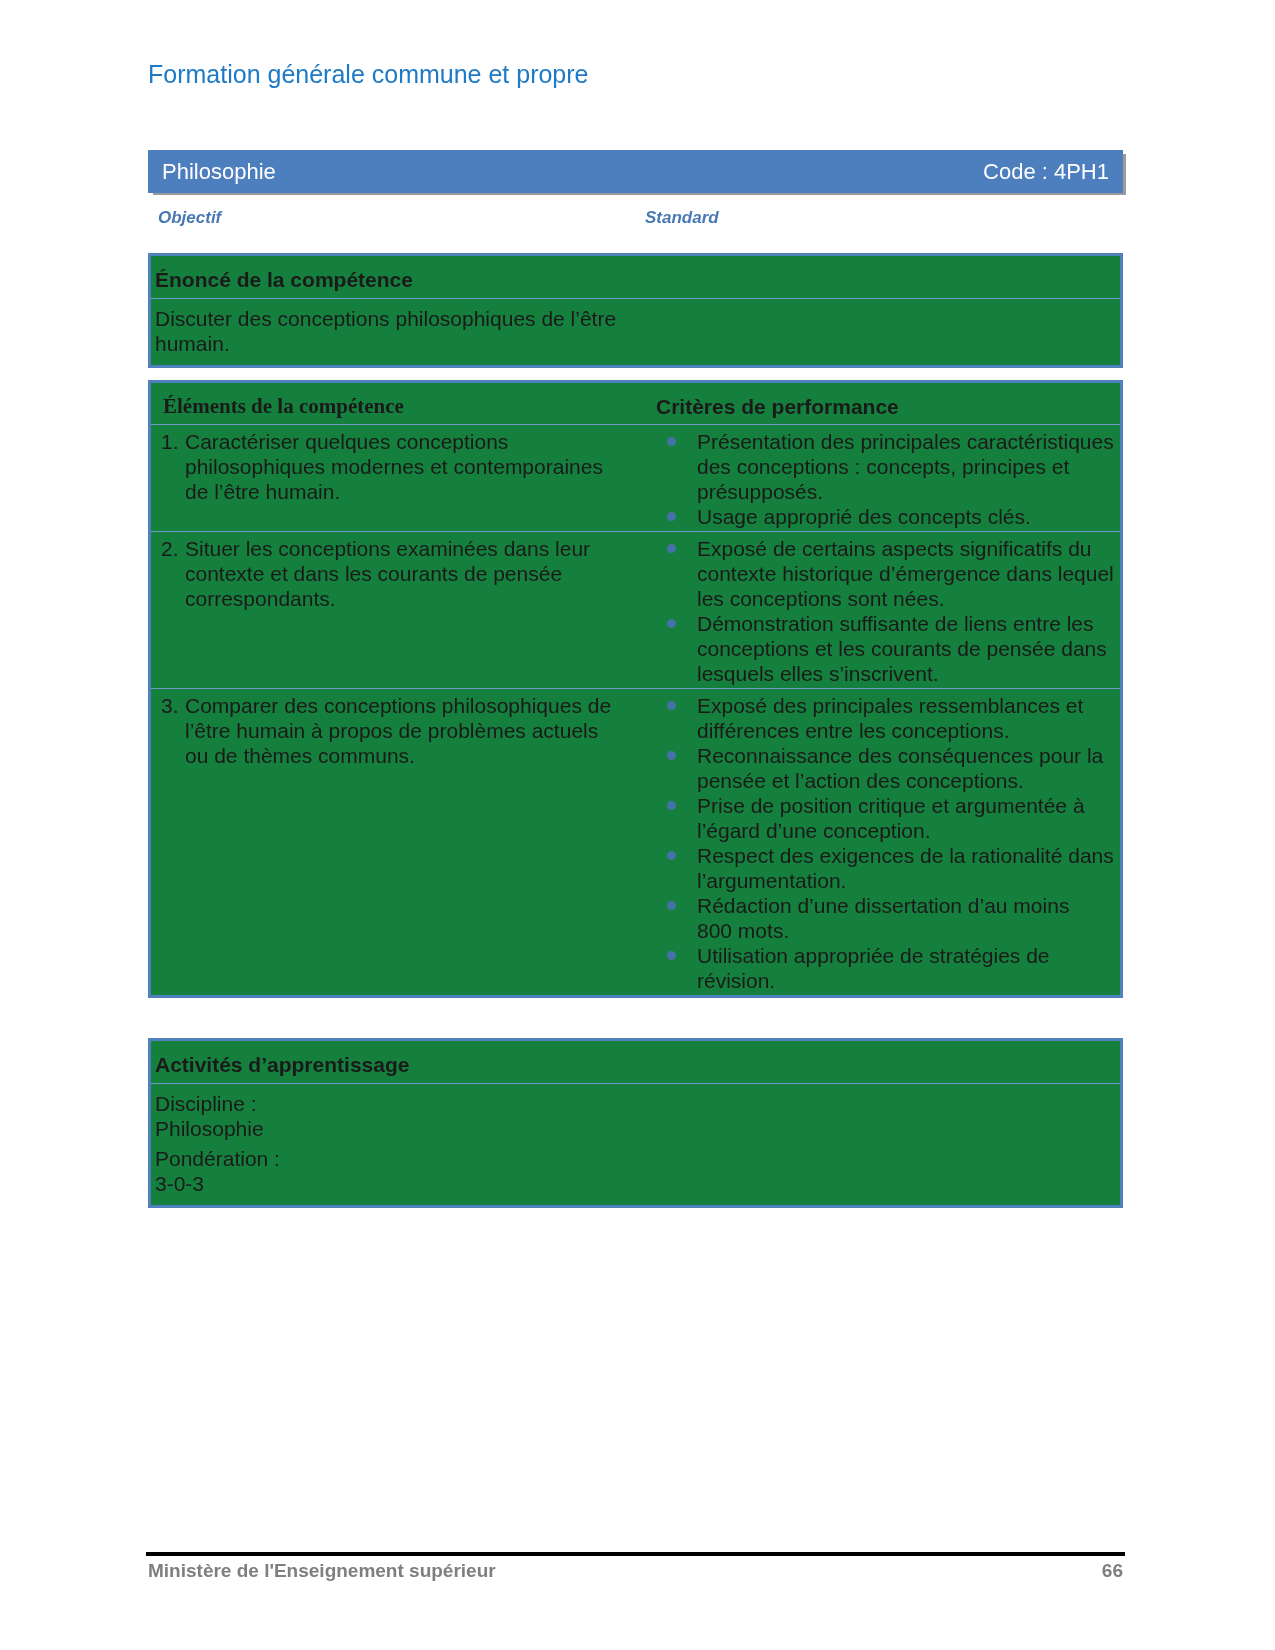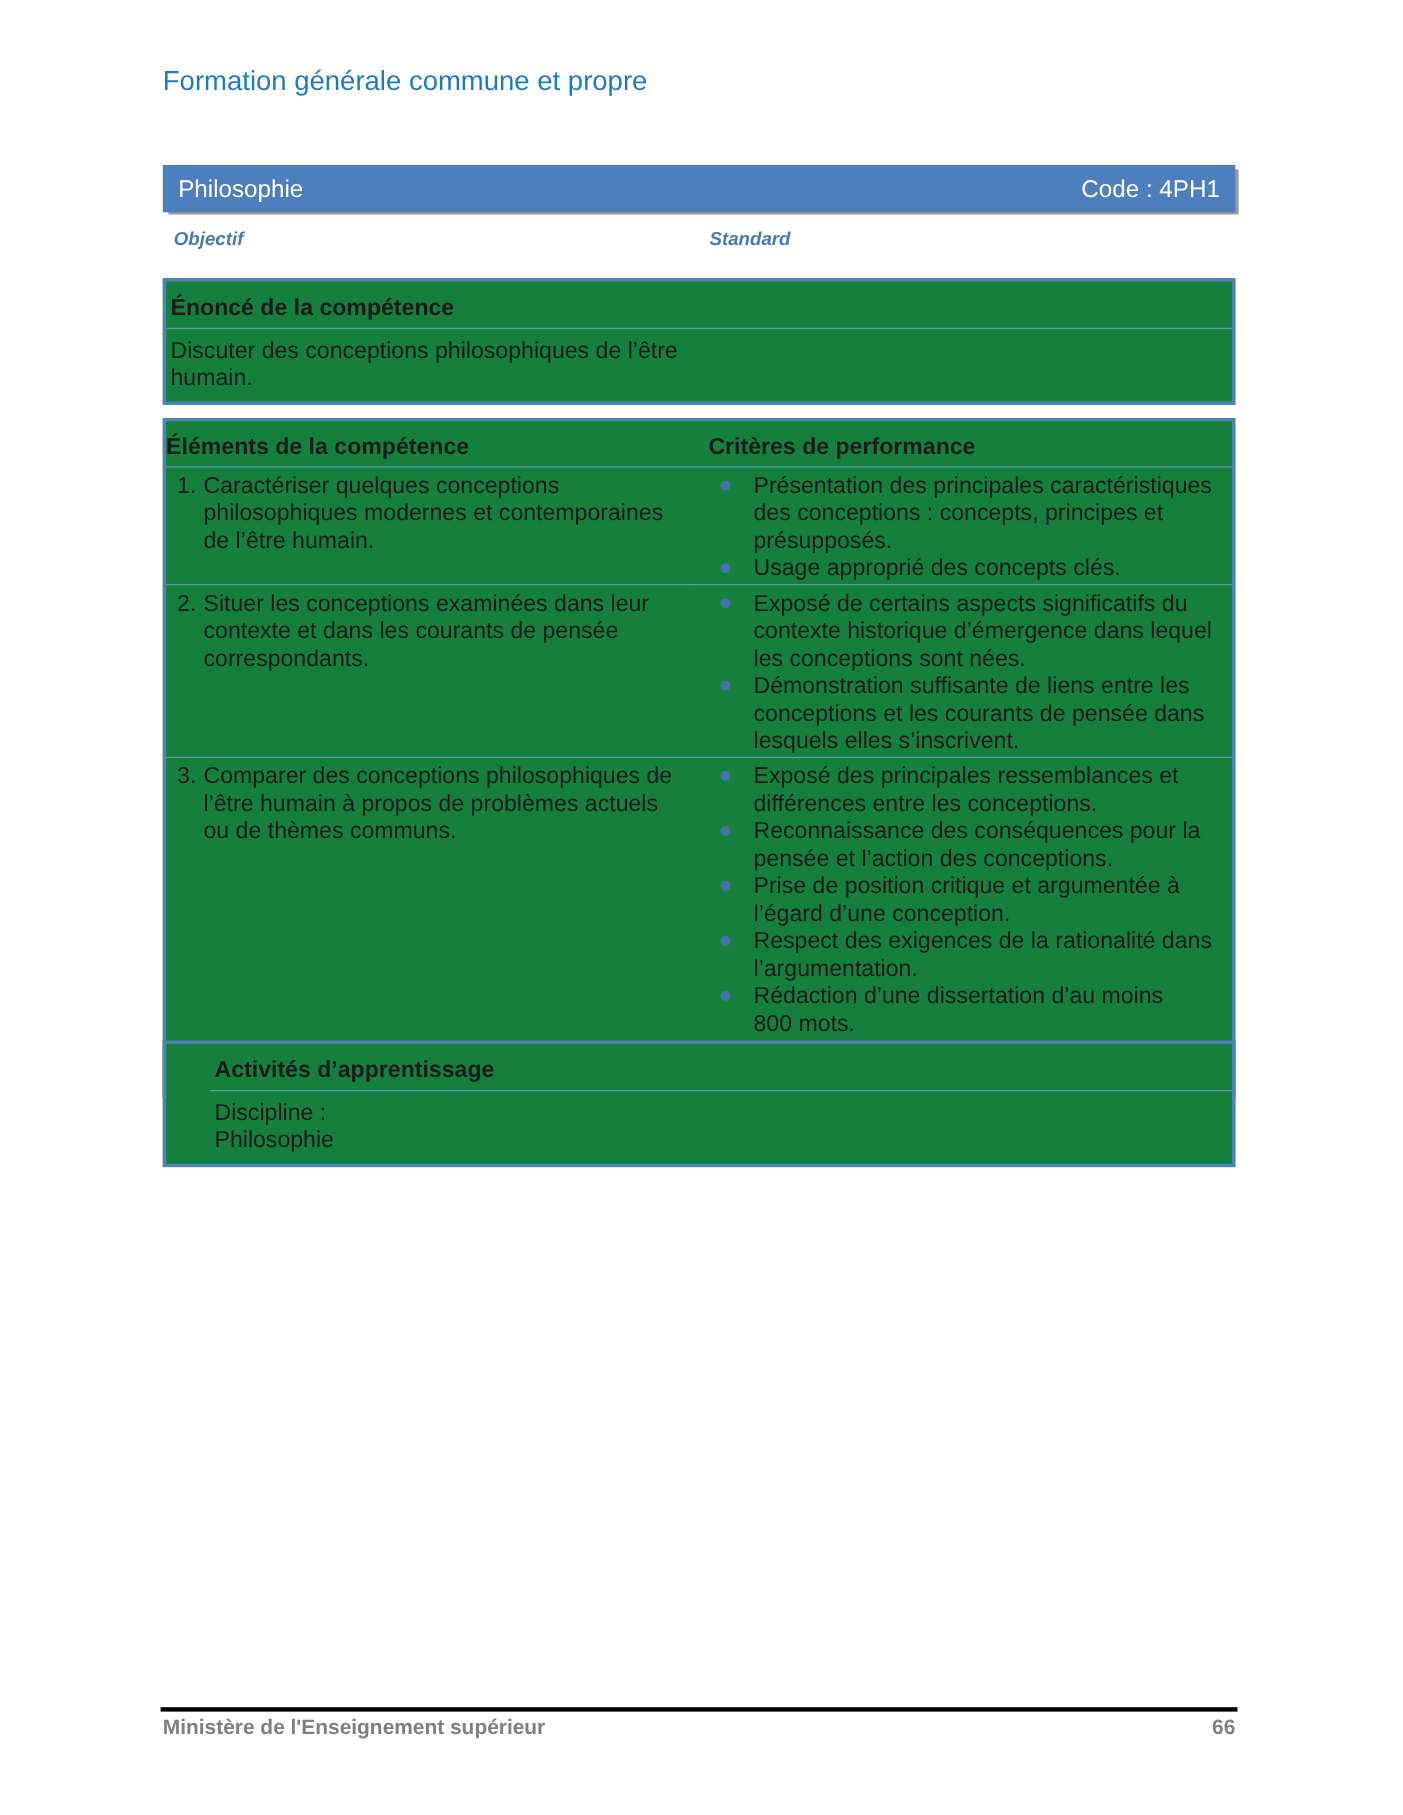--- a/index.html
+++ b/index.html
@@ -51,37 +51,37 @@
   .enonce{top:253px;}
   .enonce .box-body{padding:7px 10px 9px 4px;}
   .enonce .box-header{padding-left:4px;}
 
   
   .comp{top:380px;}
   .comp table{border-collapse:collapse;width:100%;font-size:21px;line-height:25px;}
   .comp th,.comp td{vertical-align:top;text-align:left;font-weight:normal;padding:0;}
   .comp .col-el{width:478px;}
   .comp thead th{font-weight:bold;border-bottom:1.5px solid var(--divider_blue);padding:11px 0 5px 0;}
-  .comp thead th.h-left{padding-left:0;}
+  .comp thead th.h-left{padding-left:12px;font-family:Liberation Serif, serif;}
   .comp thead th.h-right{padding-left:15px;}
   .comp tbody tr + tr td{border-top:1.5px solid var(--divider_blue);}
   .comp td{padding-top:4px;padding-bottom:2px;}
 
   .numitem{position:relative;padding-left:34px;padding-right:14px;}
   .numitem .num{position:absolute;left:10px;top:0;}
 
   ul.crit{list-style:none;margin:0;padding:0;}
   ul.crit li{position:relative;padding-left:56px;padding-right:6px;}
   ul.crit .dot{
     position:absolute;left:26px;top:8px;width:9px;height:9px;border-radius:50%;
     background:var(--bullet_blue);
   }
 
   
-  .activities{top:946px;padding-left:40px;}
+  .activities{top:1038px;}
   .activities .box-header{padding-left:4px;}
   .activities .box-body{padding:7px 10px 9px 4px;}
   .act-row{display:flex;margin-bottom:5px;flex-direction:column;}
   .act-row:last-child{margin-bottom:0;}
   .act-label{width:127px;flex:0 0 auto;}
 
   
   .footer-rule{top:1552px;height:4px;background:var(--rule_black);left:146px;width:979px;}
   .footer-row{
     top:1560px;display:flex;justify-content:space-between;
@@ -185,20 +185,24 @@
   </table>
 </div>
 
 <div class="content bluebox activities">
   <div class="box-header">Activités d’apprentissage</div>
   <div class="box-body">
     <div class="act-row">
       <span class="act-label">Discipline :</span>
       <span>Philosophie</span>
     </div>
+    <div class="act-row">
+      <span class="act-label">Pondération :</span>
+      <span>3-0-3</span>
+    </div>
   </div>
 </div>
 
 <div class="content footer-rule"></div>
 <div class="content footer-row">
   <span>Ministère de l'Enseignement supérieur</span>
   <span>66</span>
 </div>
 
 </body></html>

